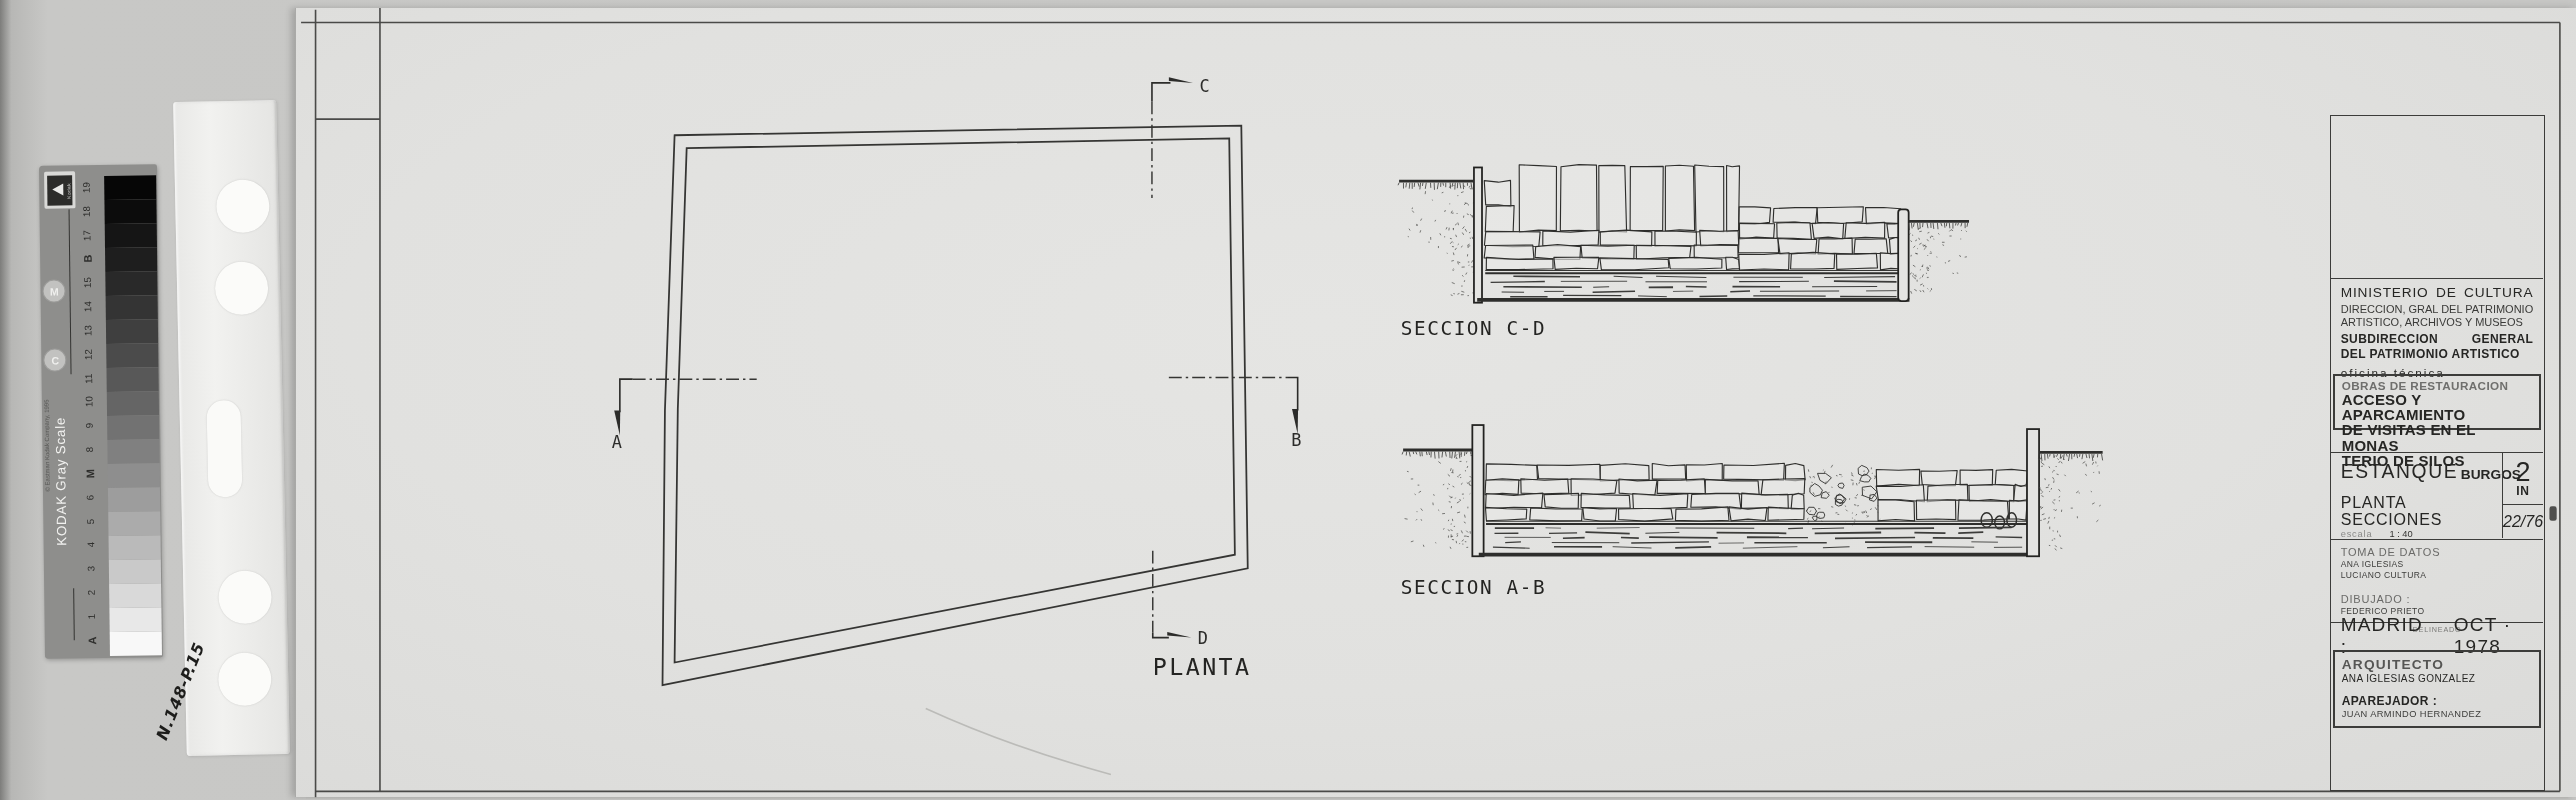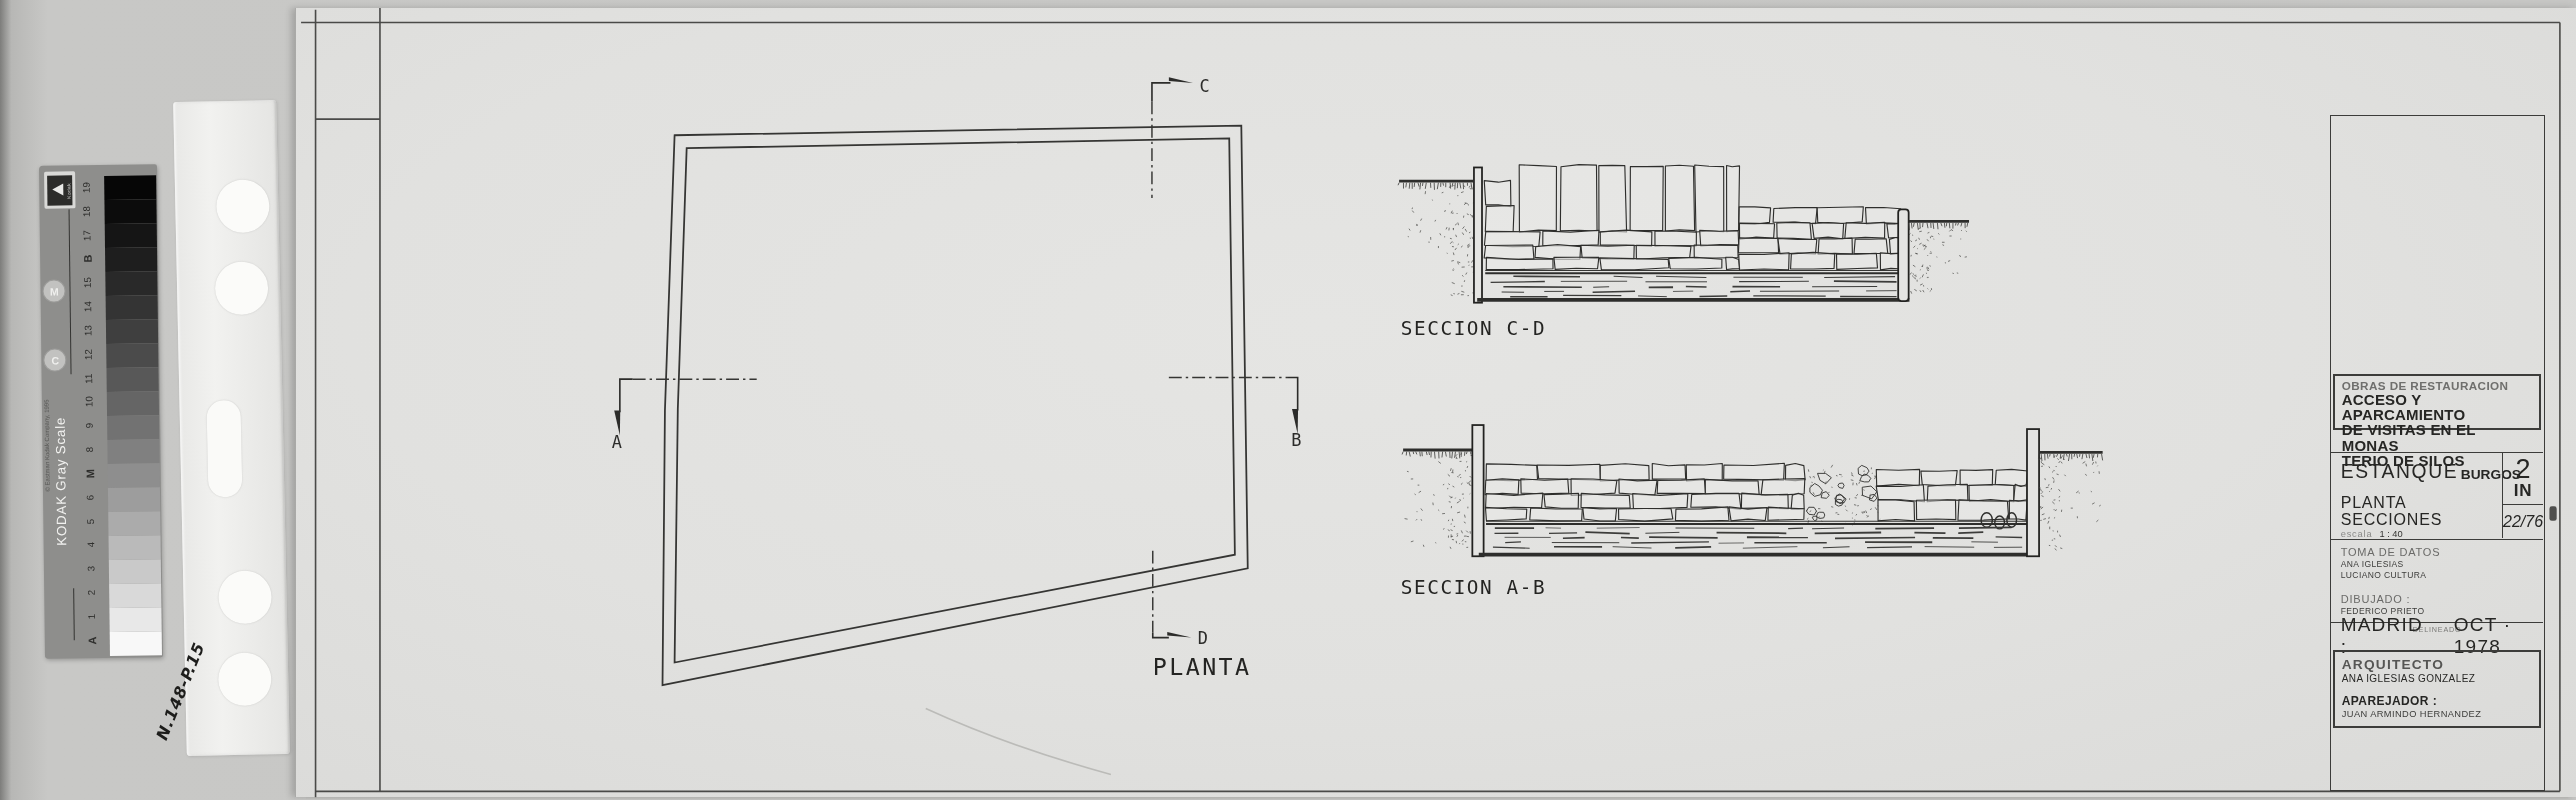--- a/index.html
+++ b/index.html
@@ -30,26 +30,26 @@
   .project-box{width:100%;height:56px;margin-top:1.6px;border:2px solid #3c3c3a;box-sizing:border-box;
                padding:3.2px 6.4px;display:flex;flex-direction:column;}
   .works{font-size:11.7px;font-weight:bold;color:#6f6f6d;letter-spacing:0.4px;}
   .proj{font-size:15px;font-weight:600;line-height:15.3px;letter-spacing:0.2px;}
   .city{font-size:13.7px;font-weight:bold;text-align:right;padding-right:11.3px;margin-top:-1.6px;}
   .tb-draw{top:336px;height:87px;}
   .draw-left{position:absolute;left:0;top:0;width:171px;height:85px;padding:8px 0 0 9.7px;box-sizing:border-box;}
   .dname{font-size:19.3px;letter-spacing:1.6px;}
   .dcont{font-size:16px;letter-spacing:0.8px;line-height:17px;margin-top:11.3px;}
   .dcont2{font-size:16px;letter-spacing:0.8px;line-height:17px;}
-  .esc{font-size:9.3px;margin-top:0.8px;display:flex;gap:7px;align-items:flex-end;}
+  .esc{font-size:9.3px;margin-top:0.8px;display:flex;gap:17px;align-items:flex-end;}
   .esc .el{color:#8a8a88;letter-spacing:0.8px;} .esc .ev{color:#333331;}
   .draw-right{position:absolute;left:171px;top:0;width:41px;height:85px;border-left:1.6px solid #3c3c3a;box-sizing:border-box;}
   .cell-num{height:51px;border-bottom:1.6px solid #3c3c3a;display:flex;flex-direction:column;align-items:center;justify-content:center;}
   .n2{font-size:27px;line-height:24px;}
-  .nin{font-size:17px;font-weight:bold;letter-spacing:0.8px;}
+  .nin{font-size:12px;font-weight:bold;letter-spacing:0.8px;}
   .cell-arch{height:33px;display:flex;align-items:center;justify-content:center;font-size:16px;font-style:italic;}
   .tb-credits{top:423px;height:84px;padding:6.4px 9.7px;}
   .small-label{font-size:11px;color:#6a6a68;letter-spacing:0.8px;}
   .small-name{font-size:8.5px;color:#3c3c3a;letter-spacing:0.4px;margin-top:0.8px;}
   .grp2{margin-top:13px;}
   .tiny{font-size:7.2px;color:#7a7a78;letter-spacing:0.8px;margin-top:9px;text-align:center;}
   .tb-date{top:506px;height:27px;display:flex;align-items:center;gap:31px;padding-left:9.7px;font-size:19px;letter-spacing:1.2px;}
   .tb-team{top:534px;height:81px;padding:0 2.4px;}
   .team-box{width:100%;height:78px;border:2px solid #3c3c3a;box-sizing:border-box;padding:4.8px 6.4px;}
   .arq{font-size:13.7px;font-weight:bold;color:#565654;letter-spacing:1.2px;}
@@ -812,20 +812,28 @@
       </g>
 
     <text class="lbl big" x="1432" y="838">PLANTA</text>
     <text class="lbl" x="1740" y="416">SECCION C-D</text>
     <text class="lbl" x="1740" y="738">SECCION A-B</text>
   </svg>
 
   <div id="title-block">
     <div class="tb-row" style="top:0;height:162px;"></div>
 
+    <div class="tb-row bt tb-ministry">
+      <div class="min1 jl">MINISTERIO DE CULTURA</div>
+      <div class="min2">DIRECCION, GRAL DEL PATRIMONIO</div>
+      <div class="min3">ARTISTICO, ARCHIVOS Y MUSEOS</div>
+      <div class="sub jl">SUBDIRECCION GENERAL</div>
+      <div class="sub" style="margin-top:0.8px;">DEL PATRIMONIO ARTISTICO</div>
+      <div class="ofi">oficina técnica</div>
+    </div>
 
     <div class="tb-row tb-project">
       <div class="project-box">
         <div class="works">OBRAS DE RESTAURACION</div>
         <div class="proj">ACCESO Y APARCAMIENTO</div>
         <div class="proj">DE VISITAS EN EL MONAS_</div>
         <div class="proj">TERIO DE SILOS</div>
         <div class="city">BURGOS</div>
       </div>
     </div>

